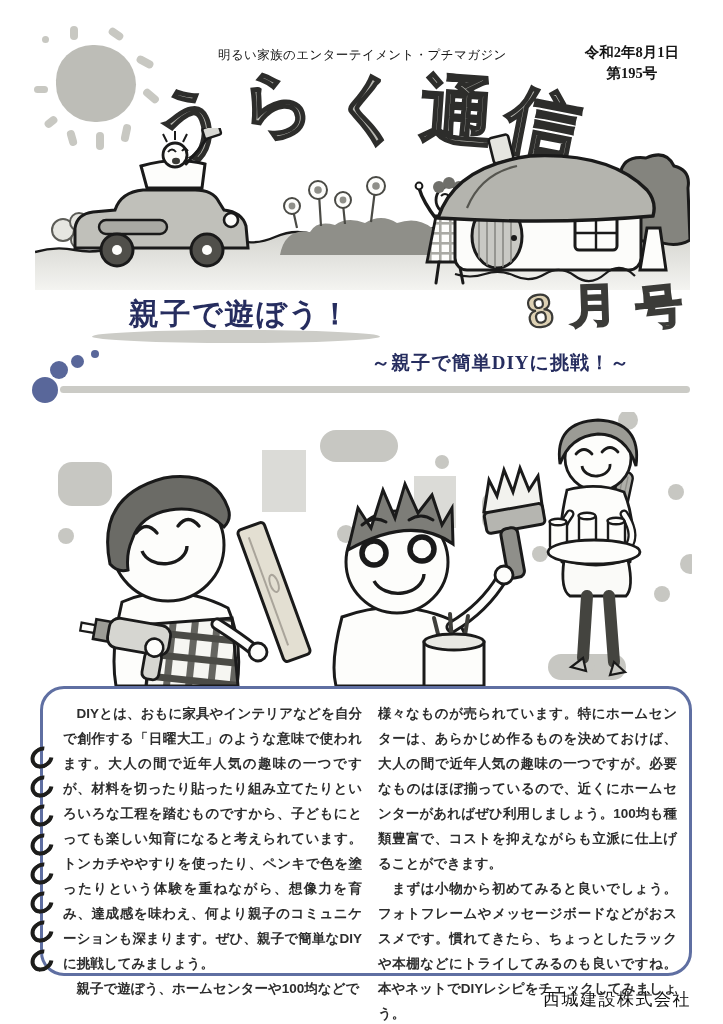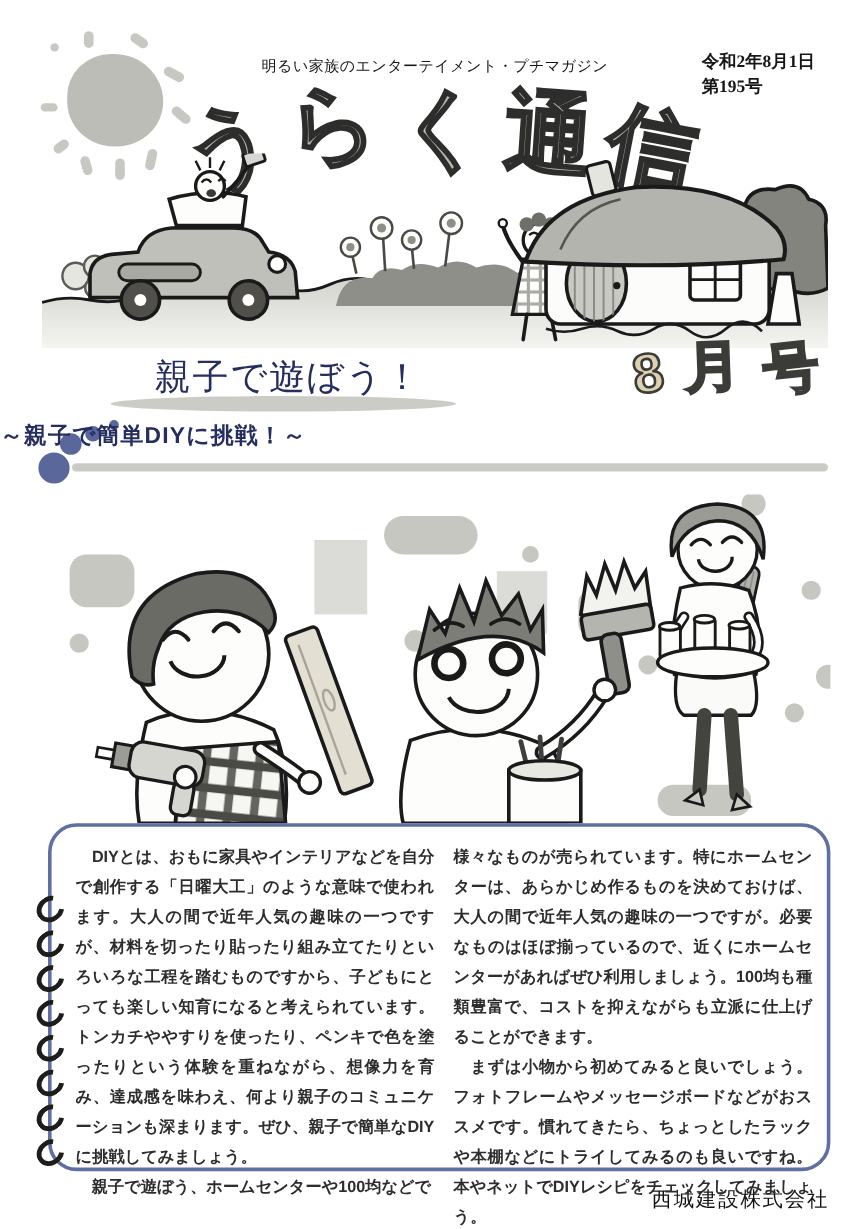--- a/index.html
+++ b/index.html
@@ -7,21 +7,21 @@
     position:relative; width:723px; height:1024px; background:#ffffff;
     overflow:hidden; font-family:"Liberation Sans", sans-serif; color:#1c1c1c;
   }
 
   
   .subtitle {
     position:absolute; left:218px; top:47px; font-size:12.5px; font-weight:normal;
     letter-spacing:0.4px; color:#161616;
   }
   .dateblock {
-    position:absolute; right:44px; top:42px; text-align:left;
+    position:absolute; right:44px; top:42px; text-align:center;
     font-family:"Liberation Serif", serif; font-size:14.5px; font-weight:600;
     line-height:21px; color:#161616;
   }
   .sun { position:absolute; left:56px; top:45px; width:80px; height:77px;
     background:#bdbdb7; border-radius:47% 53% 50% 50%; }
   .ray { position:absolute; background:#c8c8c2; border-radius:4px; }
 
   .main-title {
     position:absolute; left:150px; top:58px; font-size:74px; font-weight:900;
     letter-spacing:-3px; color:#b7b7b1; -webkit-text-stroke:2.4px #2d2d2b;
@@ -41,35 +41,35 @@
     position:absolute; left:527px; top:276px; font-size:46px; font-weight:900;
     color:#ddd1b4; -webkit-text-stroke:2.2px #3b3b38; letter-spacing:3px;
     transform:rotate(-4deg); white-space:nowrap;
   }
   .badge span { display:inline-block; }
   .bc0 { transform:rotate(-5deg); }
   .bc1 { transform:rotate(2deg) translateY(-2px); }
   .bc2 { transform:rotate(-2deg) translateY(4px); }
 
   .heading {
-    position:absolute; left:129px; top:294px; font-size:30px; font-weight:400;
+    position:absolute; left:129px; top:294px; font-size:30px; font-weight:700;
     color:#262d5f; letter-spacing:1.5px; z-index:2;
   }
   .heading-shadow {
     position:absolute; left:92px; top:330px; width:288px; height:13px;
     background:#ccccc7; border-radius:50%; z-index:1;
   }
   .dot { position:absolute; border-radius:50%; background:#59679a; }
   .dot-1 { left:91px; top:350px; width:8px;  height:8px; }
   .dot-2 { left:71px; top:355px; width:13px; height:13px; }
   .dot-3 { left:50px; top:361px; width:18px; height:18px; }
   .dot-4 { left:32px; top:377px; width:26px; height:26px; }
   .subheading {
-    position:absolute; left:0; top:350px; width:630px; text-align:left;
-    font-size:19px; font-weight:900; color:#262d5f; letter-spacing:1px; z-index:2;
+    position:absolute; left:0; top:350px; width:630px; text-align:right;
+    font-size:19px; font-weight:900; color:#262d5f; letter-spacing:1px; z-index:2;font-family:Liberation Serif, serif;
   }
   .grayline { position:absolute; left:60px; top:386px; width:630px; height:7px;
     background:#cbcbc6; border-radius:4px; }
 
   .scene-kids { position:absolute; left:52px; top:412px; }
 
   
   .article-box {
     position:absolute; left:40px; top:686px; width:652px; height:290px;
     border:3px solid #5f6fa2; border-radius:24px; background:#fff;

